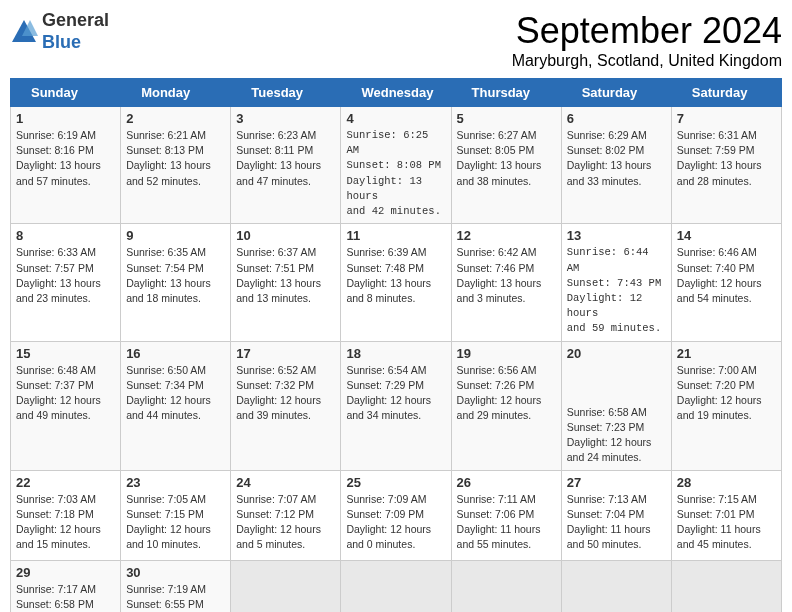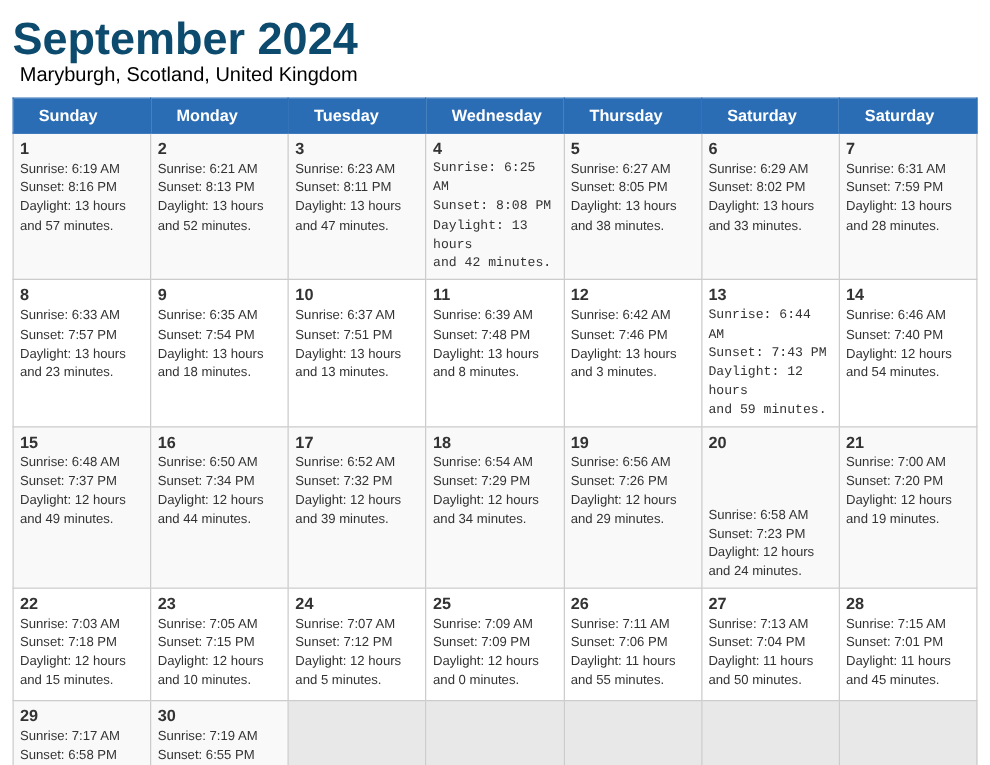--- a/index.html
+++ b/index.html
@@ -30,22 +30,22 @@
     .logo-blue { color: #2a6db5; }
     .logo-icon {
       width: 28px;
       height: 28px;
     }
     .title-block {
       text-align: right;
     }
     .month-title {
       font-size: 36px;
-      font-weight: bold;
-      color: #0c4a6e;
+      font-weight: normal;
+      color: #000000;
     }
     .location {
       font-size: 16px;
       color: #000000;
     }
     table {
       width: 100%;
       border-collapse: collapse;
       table-layout: fixed;
     }
@@ -80,20 +80,30 @@
       margin-bottom: 2px;
     }
     .day-info {
       line-height: 1.45;
     }
   </style>
 </head>
 <body>
 
 <div class="header-area">
+  <div class="logo">
+    <svg class="logo-icon" viewBox="0 0 28 28">
+      <polygon points="14,2 26,24 2,24" fill="#2a6db5"></polygon>
+      <polygon points="20,2 28,18 12,18" fill="#5a9fd4" opacity="0.7"></polygon>
+    </svg>
+    <div class="logo-text">
+      <span class="logo-general">General</span><br>
+      <span class="logo-blue">Blue</span>
+    </div>
+  </div>
   <div class="title-block">
     <div class="month-title">September 2024</div>
     <div class="location">Maryburgh, Scotland, United Kingdom</div>
   </div>
 </div>
 
 <table>
   <thead>
     <tr>
     <th>Sunday</th>

